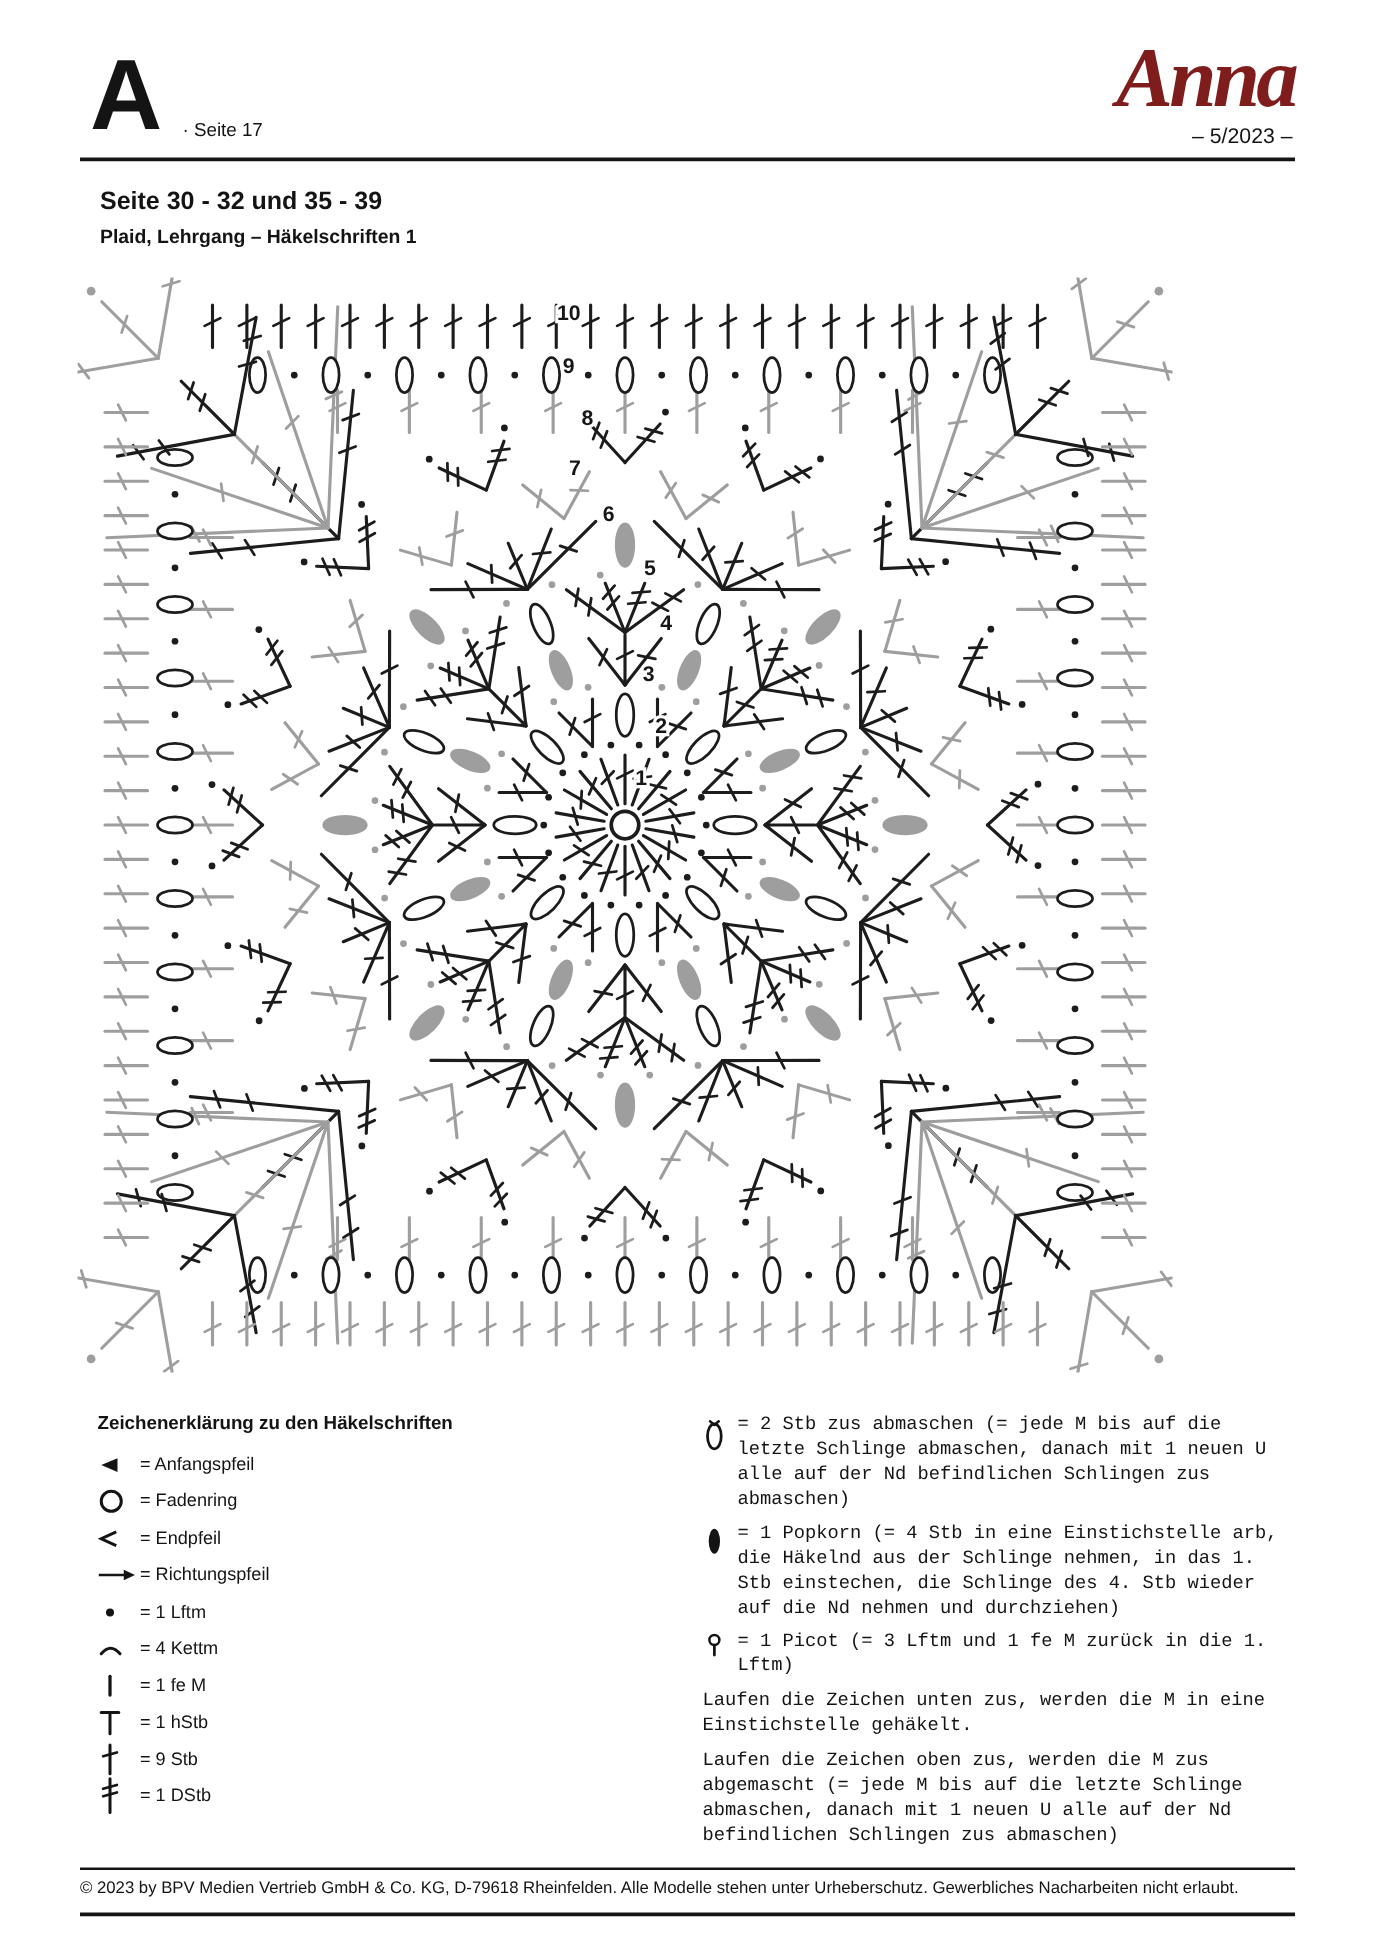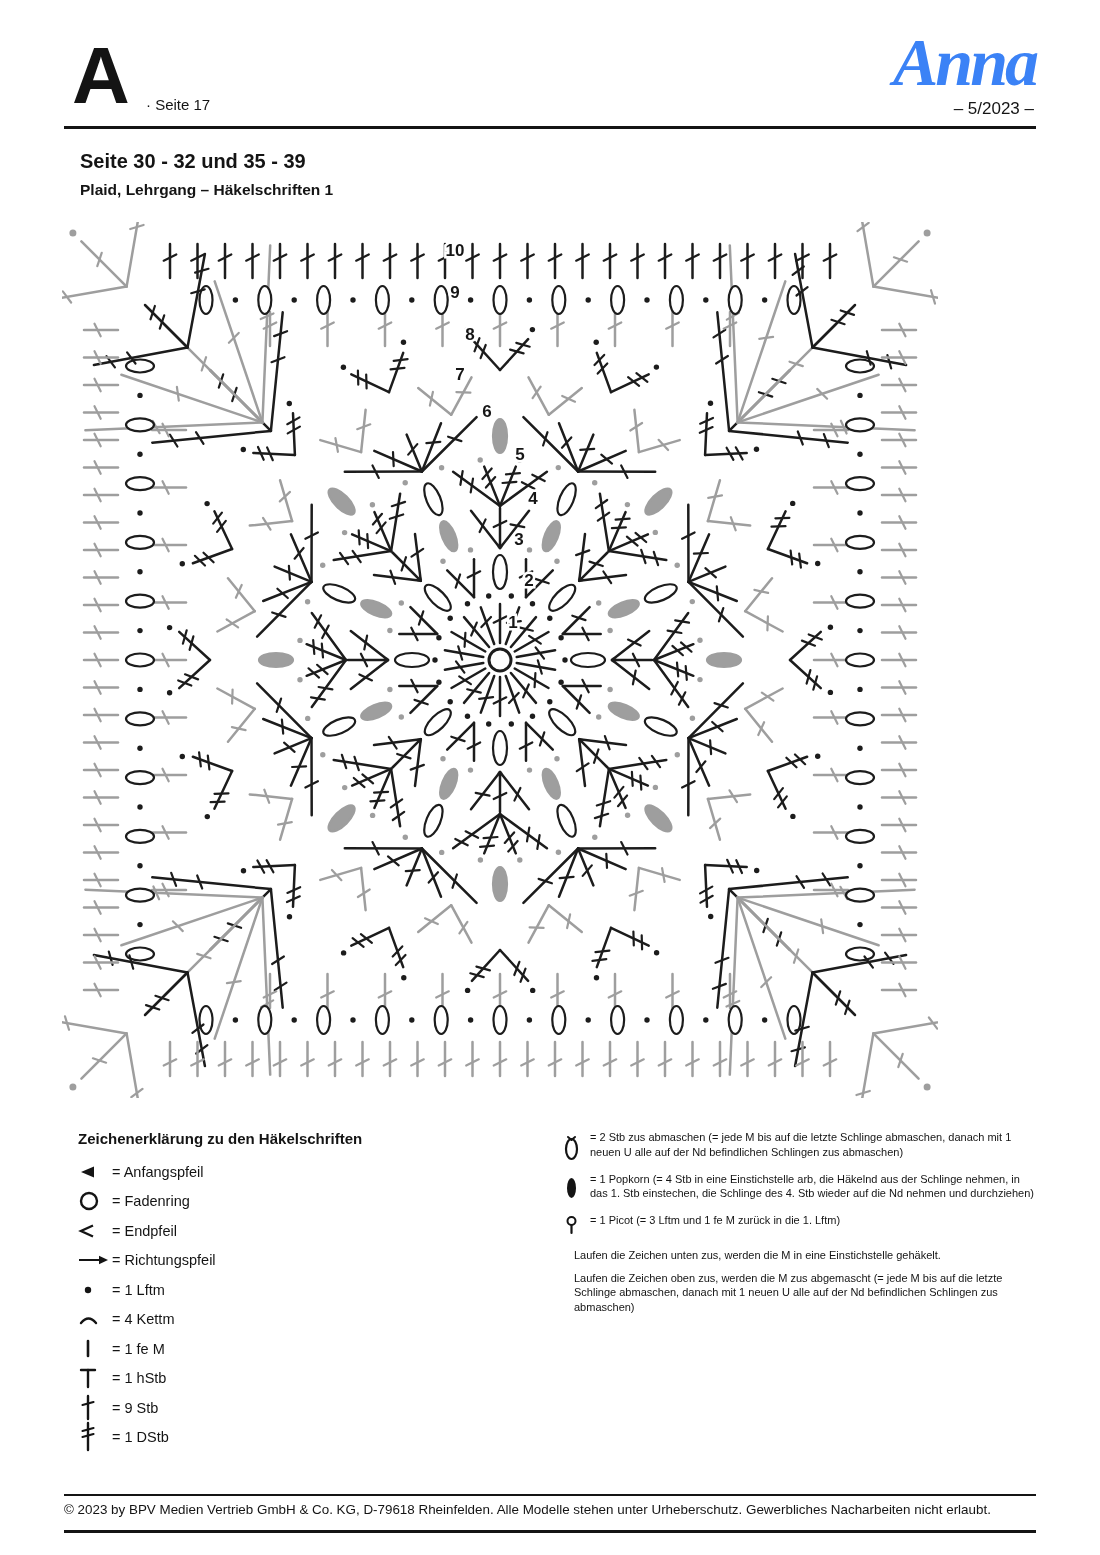--- a/index.html
+++ b/index.html
@@ -6,39 +6,39 @@
   html,body { margin:0; padding:0; background:#ffffff; }
   body {
     width:1100px; height:1555px;
     font-family:"Liberation Sans", sans-serif;
     color:#141414;
   }
   .page { position:relative; width:1100px; height:1555px; background:#fff; overflow:hidden; }
 
   .big-letter { position:absolute; left:72px; top:36px; font-size:80px; font-weight:bold; line-height:1; letter-spacing:-2px; }
   .page-ref   { position:absolute; left:146px; top:96px; font-size:15px; }
-  .logo       { position:absolute; right:64px; top:28px; font-family:"Liberation Serif", serif; font-style:italic; font-weight:bold; font-size:68px; line-height:1; color:#3b82f6; letter-spacing:-3px; }
+  .logo       { position:absolute; right:64px; top:28px; font-family:"Liberation Serif", serif; font-style:italic; font-weight:bold; font-size:68px; line-height:1; color:#7f1d1d; letter-spacing:-3px; }
   .issue      { position:absolute; right:66px; top:99px; font-size:17px; font-weight:normal; }
   .header-rule{ position:absolute; left:64px; right:64px; top:126px; height:3px; background:#141414; }
 
   h1.pages-heading { position:absolute; left:64px; top:134px; margin:16px; font-size:20px; font-weight:bold; }
   h2.pattern-subheading { position:absolute; left:64px; top:165px; margin:16px; font-size:15.5px; font-weight:bold; }
 
   .chart-wrap { position:absolute; left:62px; top:222px; width:876px; height:876px; }
 
   .legend { position:absolute; left:78px; top:1130px; width:440px; }
   .legend h3 { margin:0 0 10px 0; font-size:15px; font-weight:bold; }
   .legend-item { display:flex; align-items:center; height:29.5px; font-size:14.5px; }
   .legend-item .li-icon { width:34px; flex:none; display:flex; align-items:center; }
 
-  .notes { position:absolute; left:562px; top:1130px; width:478px; font-size:11px; line-height:1.33; }
+  .notes { position:absolute; left:562px; top:1130px; width:478px; font-size:15px; line-height:1.33;font-family:Liberation Mono, monospace; }
   .note { display:flex; gap:8px; margin-bottom:7px; }
   .note-icon { width:20px; flex:none; padding-top:1px; }
   .note-text { flex:1; }
-  .notes p { margin:8px 0 0 12px; }
+  .notes p { margin:8px 0 0 0; }
 
   .foot-rule-top    { position:absolute; left:64px; right:64px; top:1494px; height:1.5px; background:#141414; }
   .foot-text        { position:absolute; left:64px; right:64px; top:1502px; font-size:13.4px; }
   .foot-rule-bottom { position:absolute; left:64px; right:64px; top:1530px; height:3px; background:#141414; }
 
   svg line, svg ellipse, svg circle { vector-effect:none; }
 </style>
 </head>
 <body>
 

